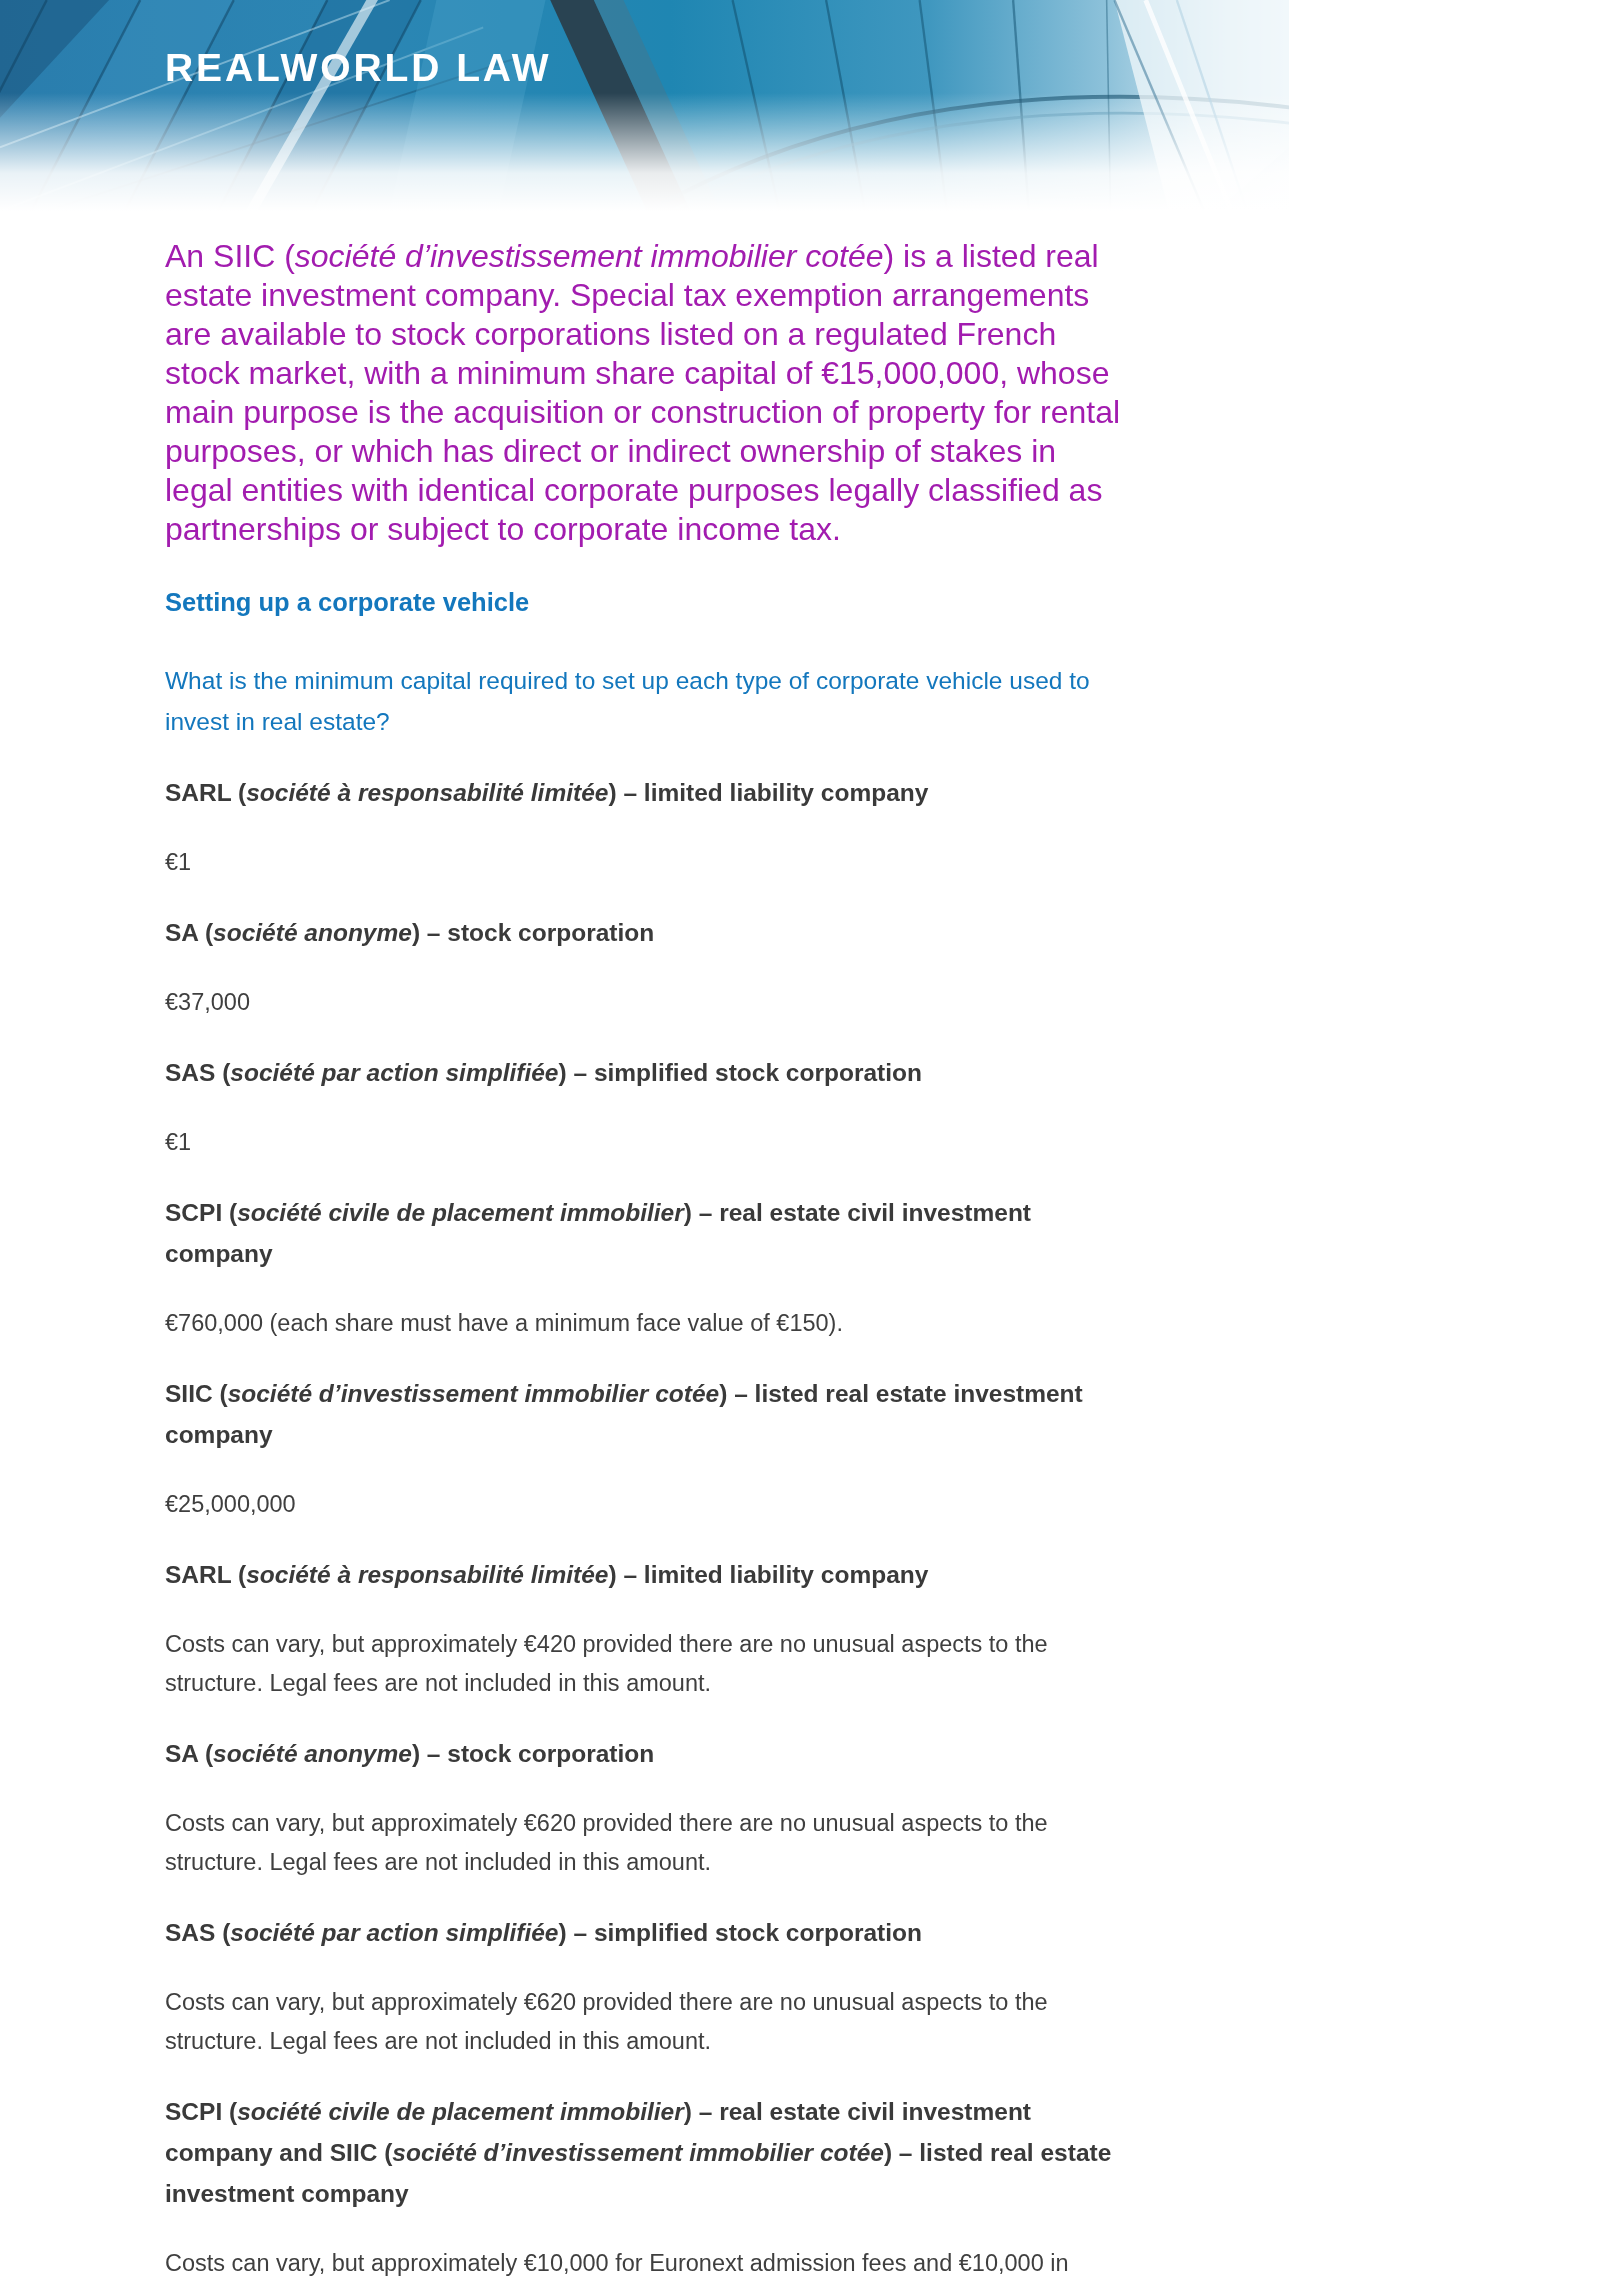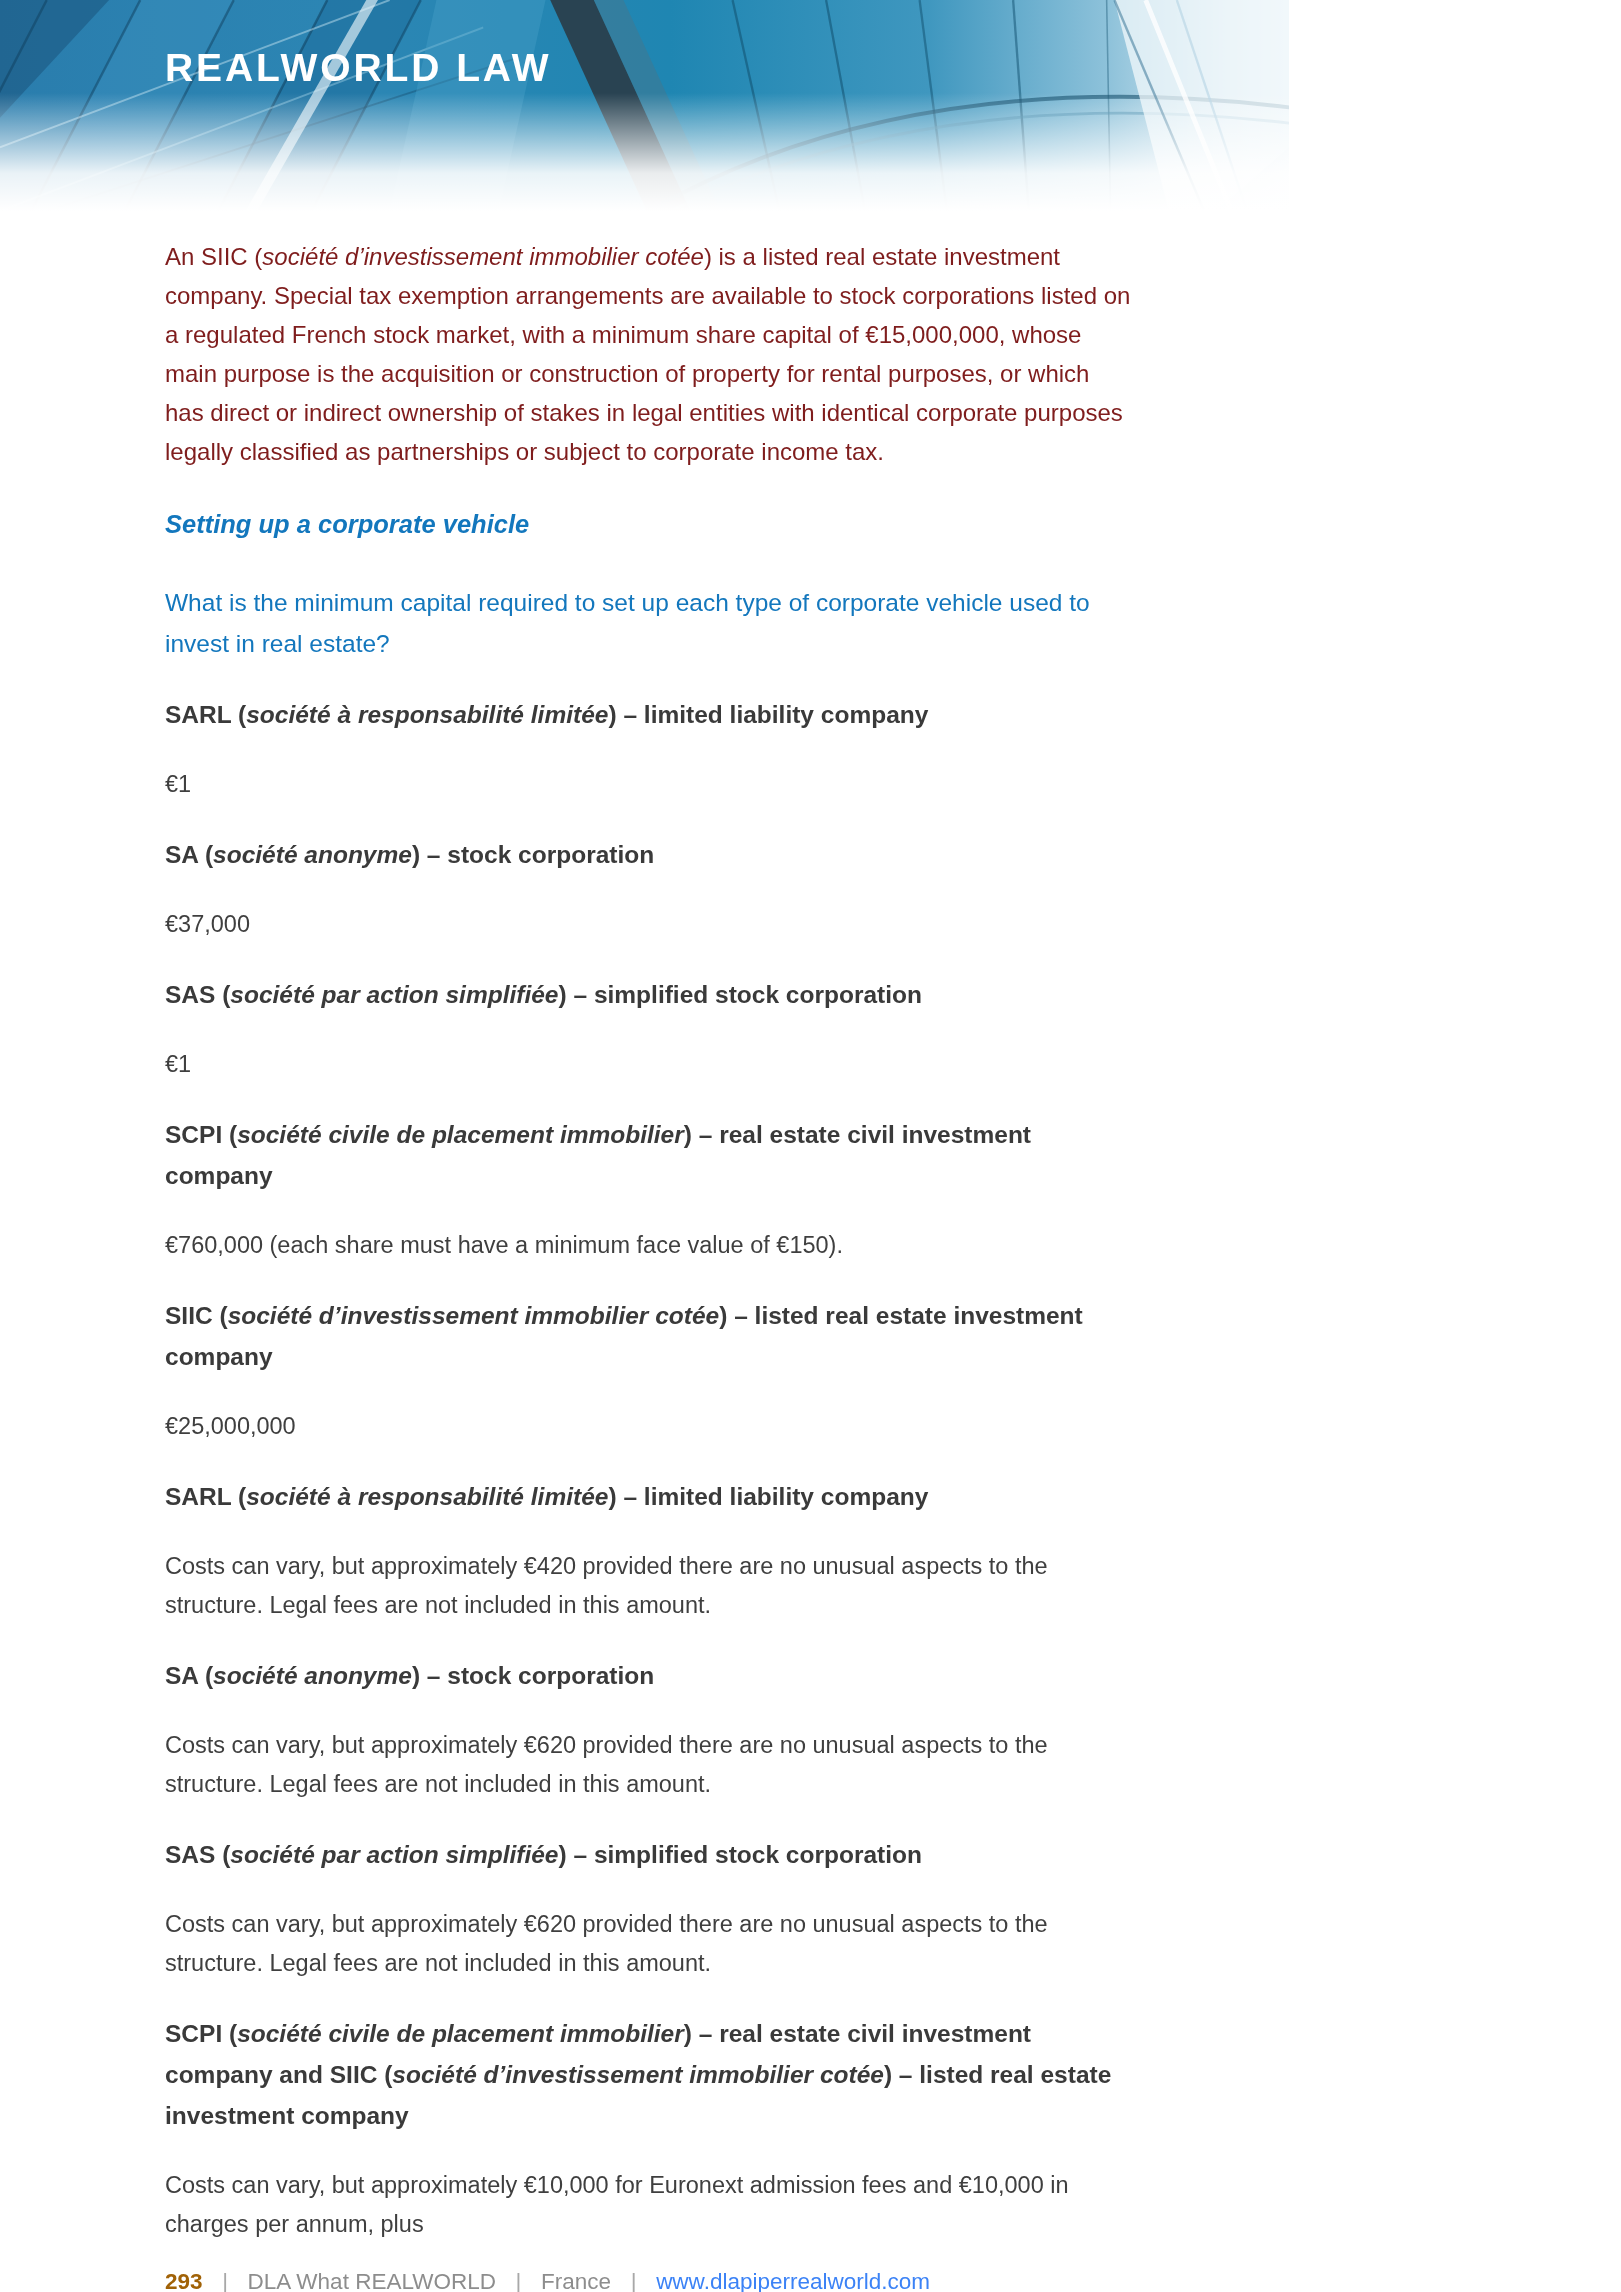--- a/index.html
+++ b/index.html
@@ -34,31 +34,30 @@
     font-weight: 700;
     letter-spacing: 2.9px;
     color: #ffffff;
   }
 
   
   .content { padding: 0 157px 0 165px; }
 
   .intro {
     margin: 25.5px 0 0 0;
-    font-size: 24px;
+    font-size: 32px;
     line-height: 39px;
-    color: #7f1d1d;
+    color: #a21caf;
   }
   .intro em { font-style: italic; }
 
   .section-heading {
     margin: 37px 0 0 0;
     font-size: 25.5px;
     line-height: 33px;
-    font-style: italic;
     font-weight: 700;
     color: #1377bd;
   }
 
   .question {
     margin: 41px 0 0 0;
     font-size: 24.5px;
     line-height: 41px;
     font-weight: 400;
     color: #1377bd;

